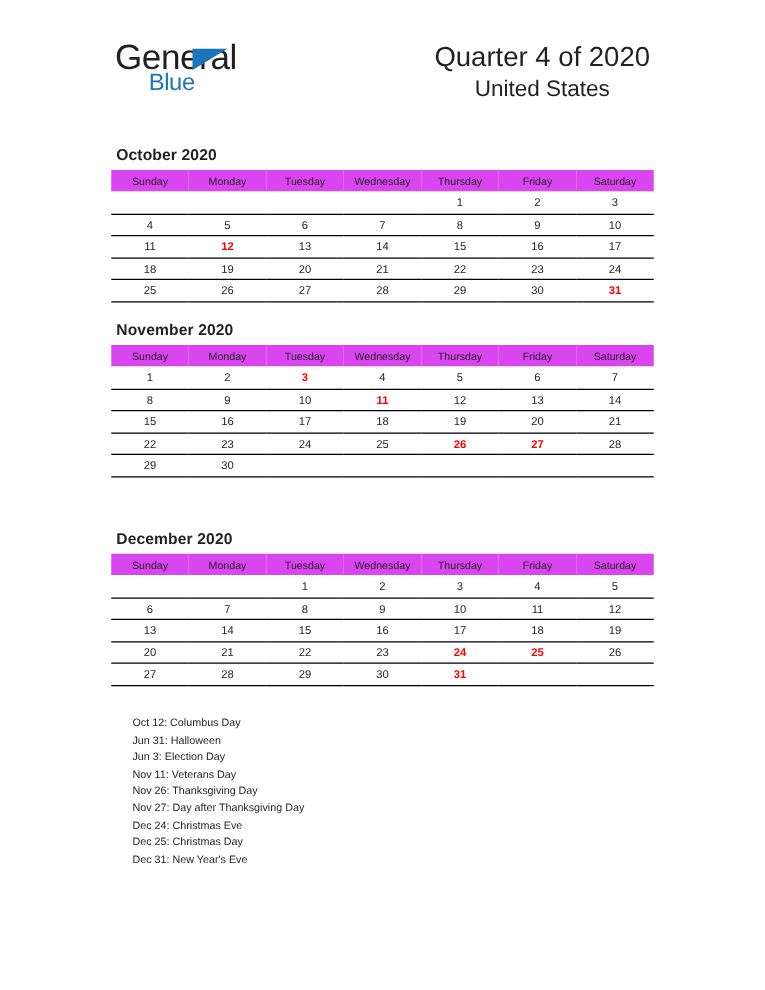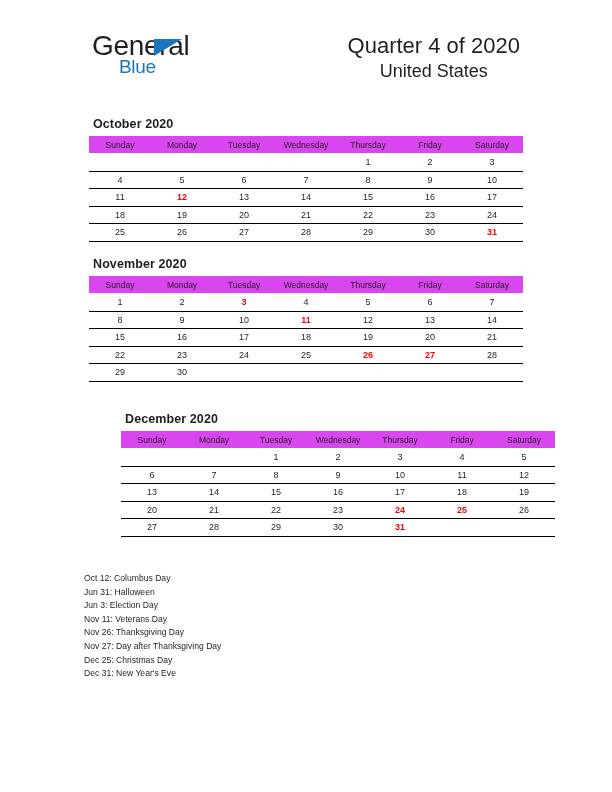--- a/index.html
+++ b/index.html
@@ -123,21 +123,21 @@
     color: #ff0000;
     font-weight: bold;
   }
   table.cal tr.week-first td {
     padding-top: 1px;
   }
 
   
   .holiday-list {
     position: absolute;
-    left: 84px;
+    left: 106px;
     top: 572px;
     width: 420px;
   }
   .holiday-item {
     font-size: 8.6px;
     color: #231f20;
     line-height: 13.6px;
     white-space: nowrap;
   }
 </style>
@@ -280,21 +280,21 @@
           <td></td>
           <td></td>
           <td></td>
           <td></td>
           <td></td>
         </tr>
       </tbody>
   </table>
 </div>
 
-<div class="month-block" id="month-2" style="top:412px;margin-left:32px;">
+<div class="month-block" id="month-2" style="top:424px;">
   <div class="month-title">December 2020</div>
   <table class="cal">
     <thead>
         <tr>
           <th>Sunday</th>
           <th>Monday</th>
           <th>Tuesday</th>
           <th>Wednesday</th>
           <th>Thursday</th>
           <th>Friday</th>
@@ -351,15 +351,16 @@
   </table>
 </div>
 
 <div class="holiday-list">
     <div class="holiday-item">Oct 12: Columbus Day</div>
     <div class="holiday-item">Jun 31: Halloween</div>
     <div class="holiday-item">Jun 3: Election Day</div>
     <div class="holiday-item">Nov 11: Veterans Day</div>
     <div class="holiday-item">Nov 26: Thanksgiving Day</div>
     <div class="holiday-item">Nov 27: Day after Thanksgiving Day</div>
+    <div class="holiday-item">Dec 24: Christmas Eve</div>
     <div class="holiday-item">Dec 25: Christmas Day</div>
     <div class="holiday-item">Dec 31: New Year's Eve</div>
   </div>
 
 </body></html>

